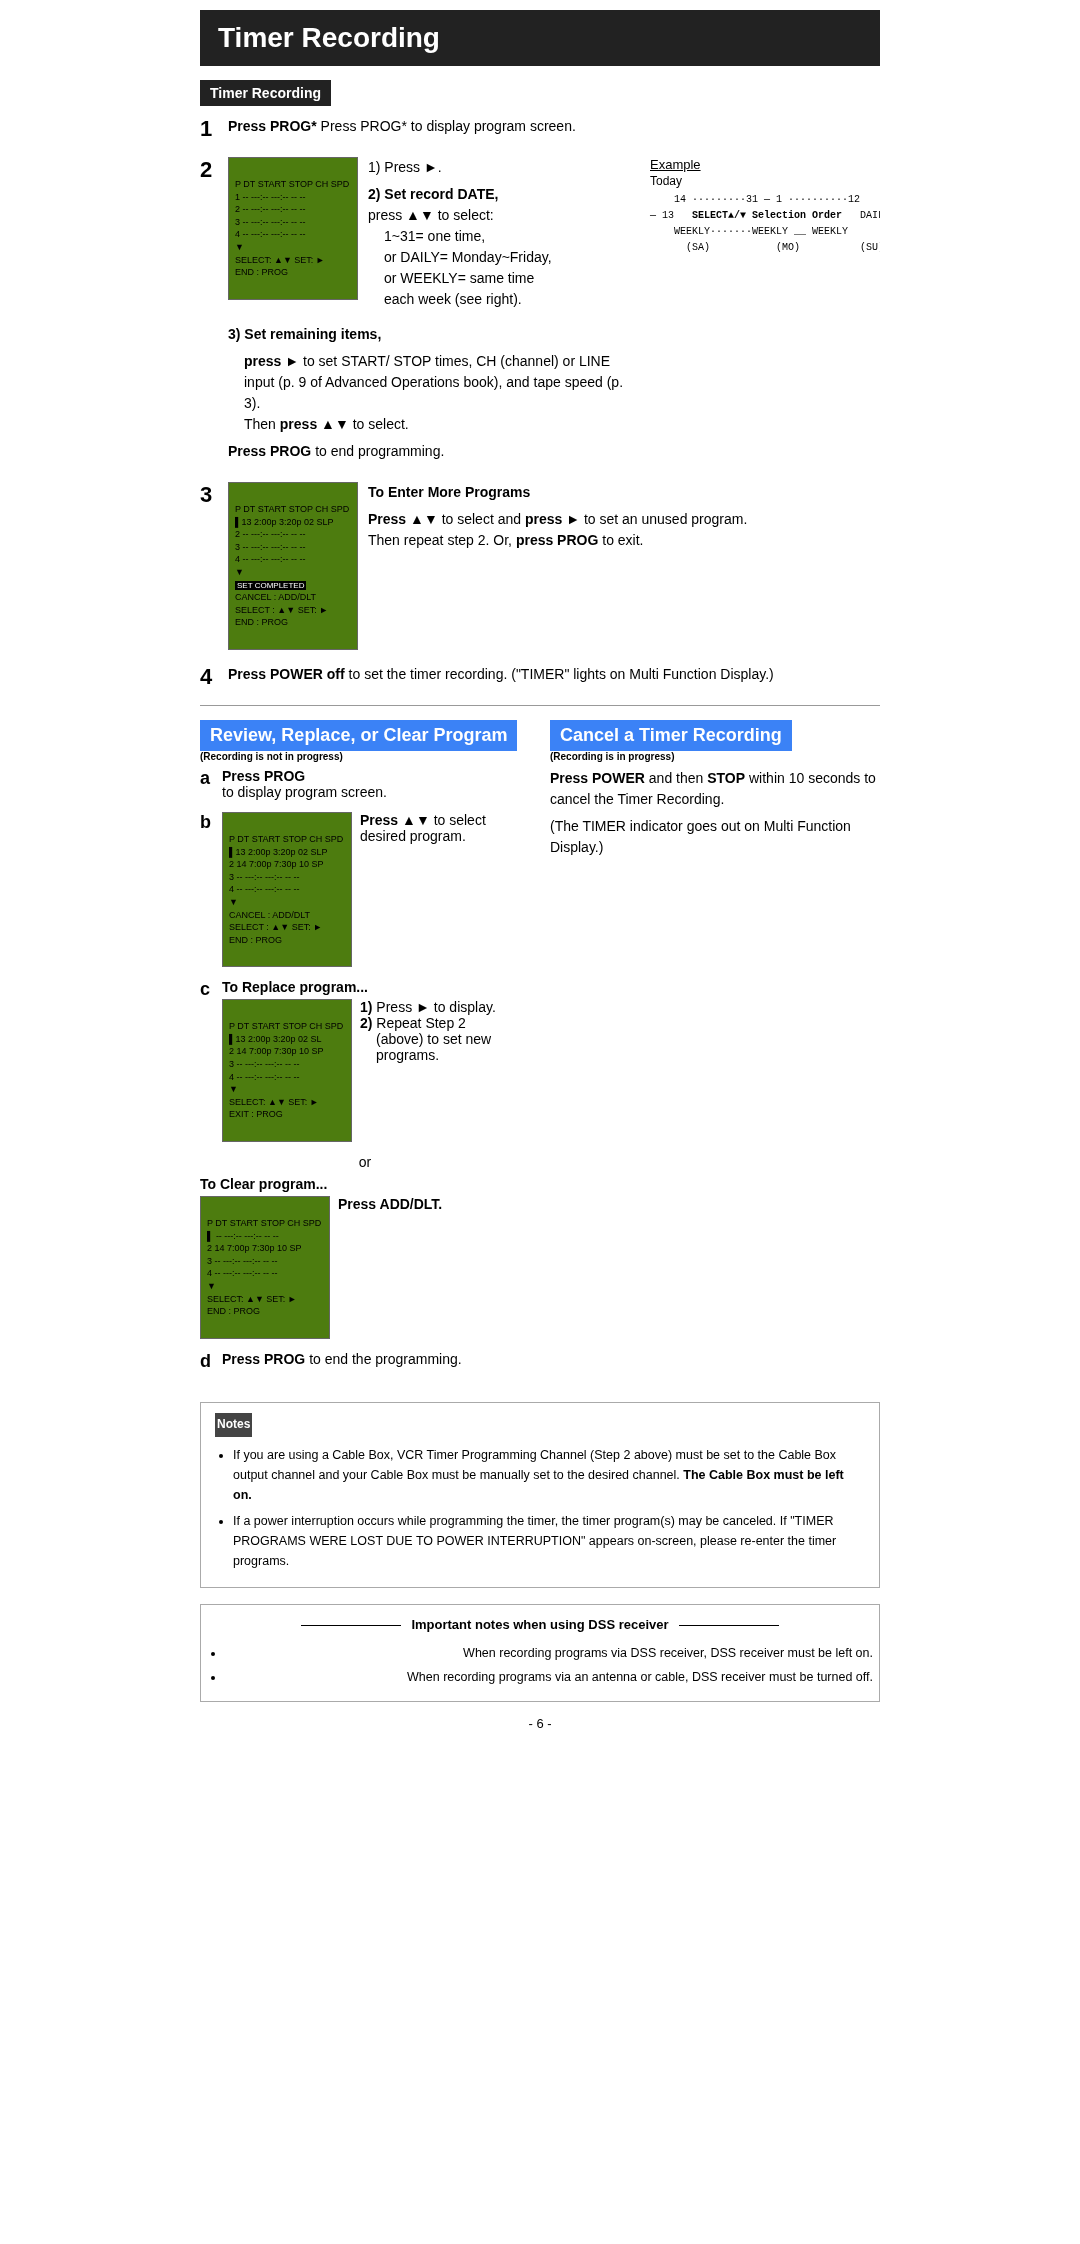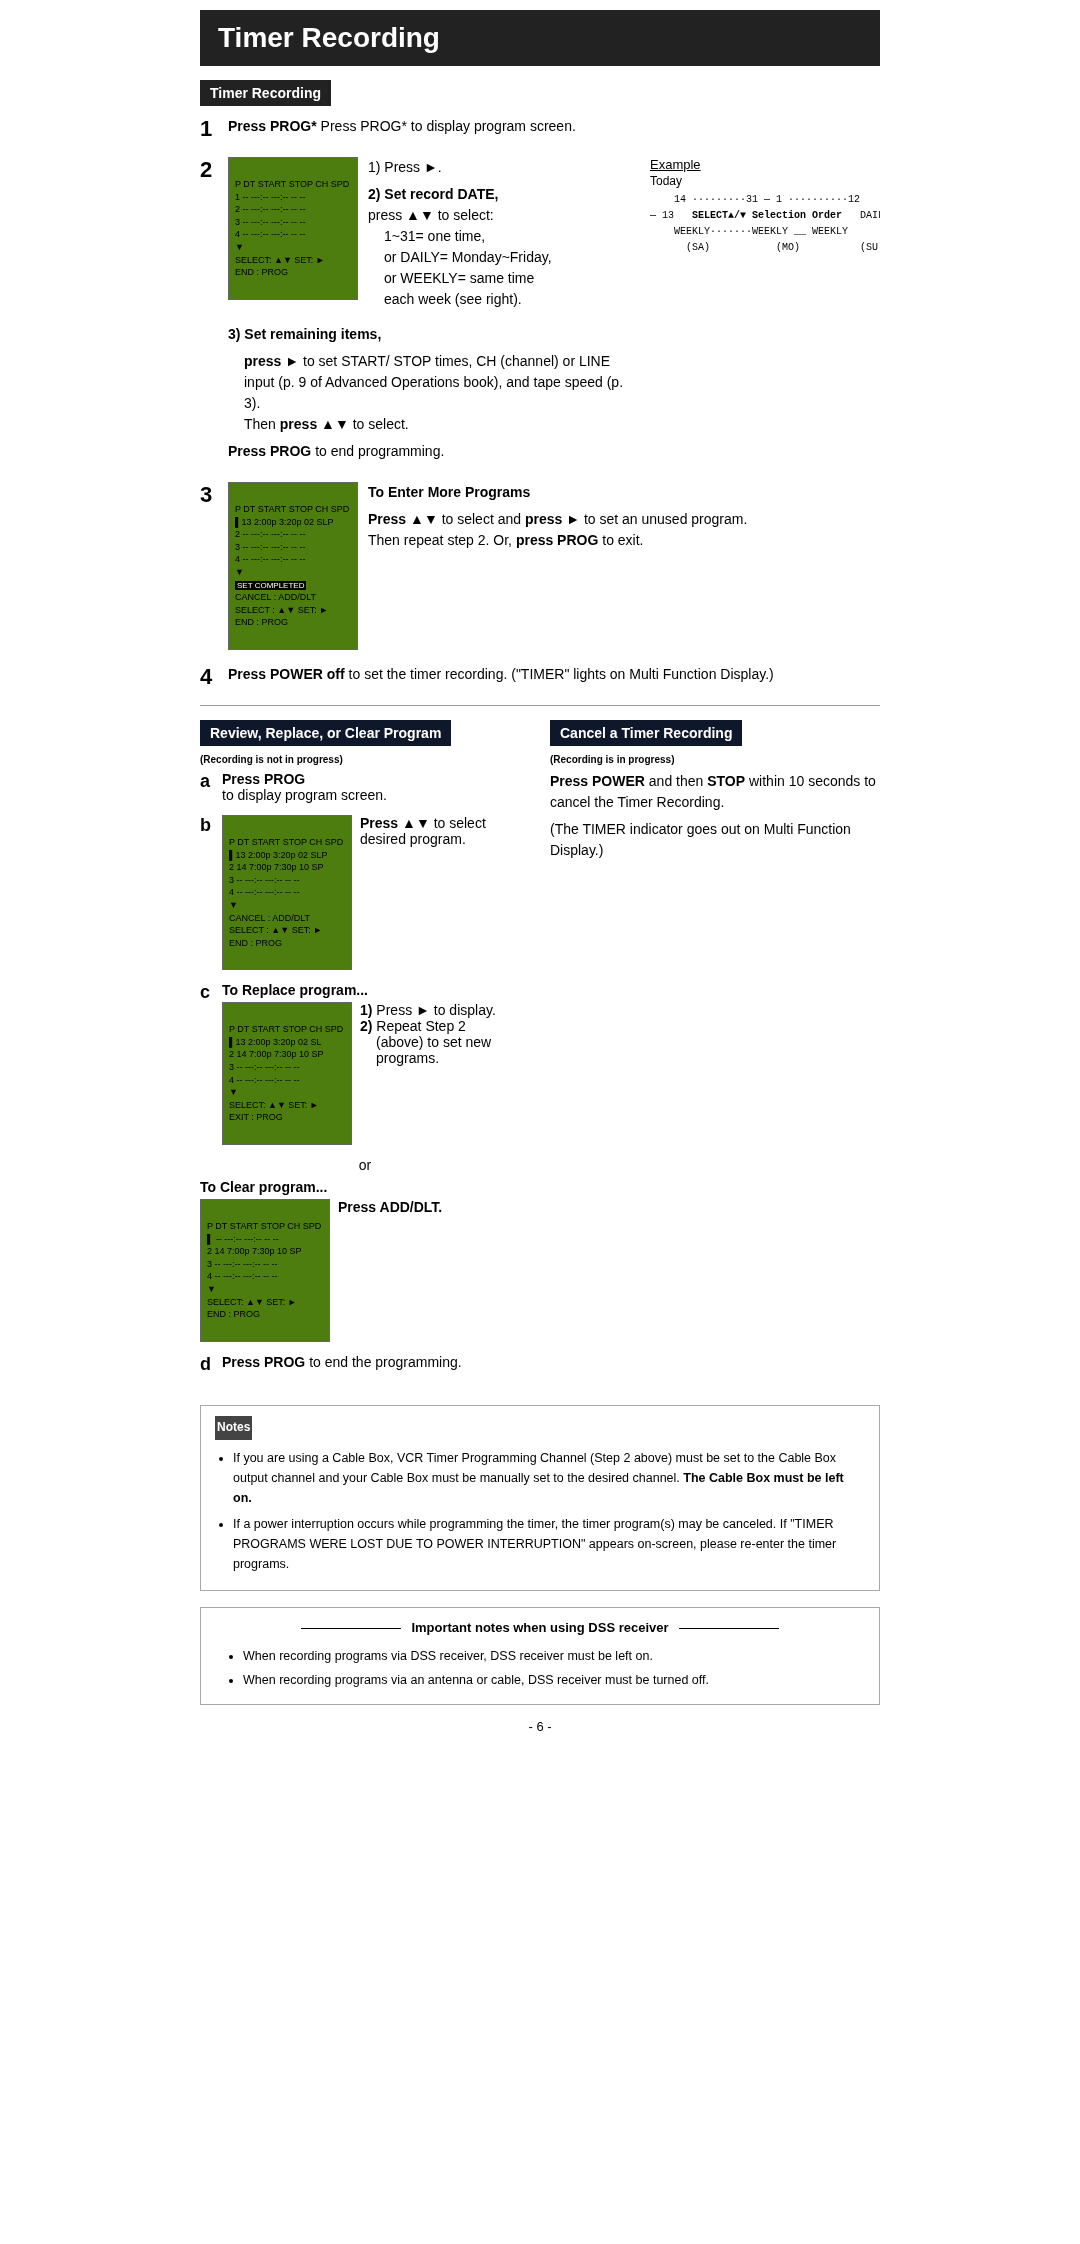--- a/index.html
+++ b/index.html
@@ -23,27 +23,26 @@
     .section-header {
       background: #222;
       color: #fff;
       font-size: 14px;
       font-weight: bold;
       padding: 5px 10px;
       display: inline-block;
       margin-bottom: 10px;
     }
     .section-header-wide {
-      background: #0f172a;
+      background: #3b82f6;
       color: #fff;
-      font-size: 14px;
+      font-size: 18px;
       font-weight: bold;
       padding: 5px 10px;
       display: inline-block;
-      margin-bottom: 8px;
     }
     .step-number {
       font-size: 22px;
       font-weight: bold;
       float: left;
       margin-right: 6px;
       line-height: 1.2;
     }
     .step-block {
       margin-bottom: 14px;
@@ -146,21 +145,21 @@
     }
     .notes-box ul {
       list-style: disc;
       margin-left: 18px;
     }
     .notes-box ul li {
       margin-bottom: 6px;
     }
     .important-box {
       border: 1px solid #aaa;
-      padding: 10px 24px;
+      padding: 10px 6px;
       font-size: 12.5px;
       line-height: 1.6;
     }
     .important-title {
       text-align: center;
       font-weight: bold;
       font-size: 13px;
       margin-bottom: 8px;
       position: relative;
     }
@@ -181,20 +180,21 @@
       background: #000;
       vertical-align: middle;
       margin-left: 10px;
     }
     .important-box ul {
       list-style: disc;
       margin-left: 18px;
     }
     .important-box ul li {
       margin-bottom: 4px;
+      text-align: right;
     }
     .page-number {
       text-align: center;
       font-size: 13px;
       margin-top: 14px;
     }
     .indent {
       margin-left: 16px;
     }
     .set-completed-label {

